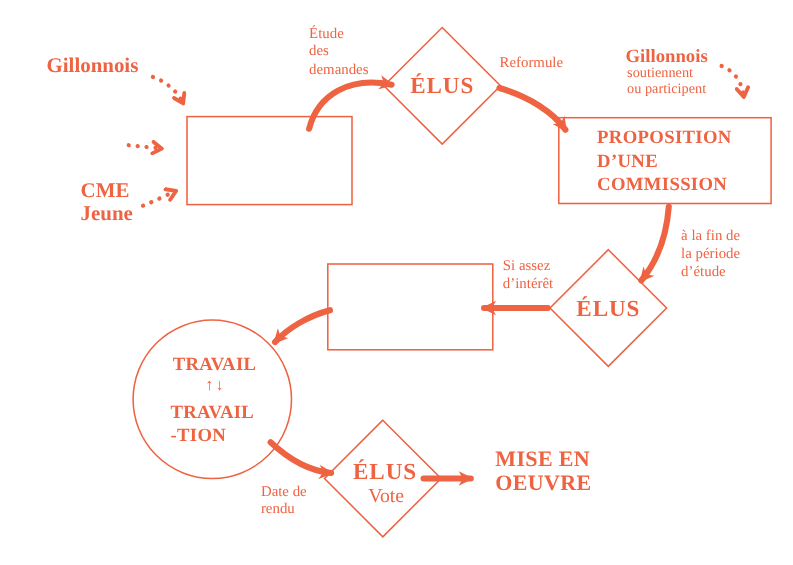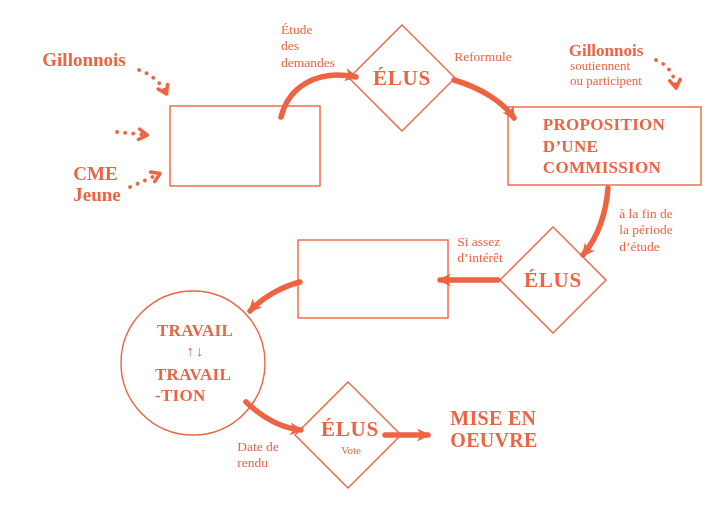--- a/index.html
+++ b/index.html
@@ -18,21 +18,21 @@
     color:var(--accent); text-align:left; white-space:pre; line-height:1.25;font-family:Liberation Serif, serif;
   }
   .src        { font-weight:bold; font-size:19px; line-height:1.12; }
   .node-label { font-weight:bold; font-size:17px; letter-spacing:.3px; line-height:1.27; }
   .decision   { font-weight:bold; font-size:21px; letter-spacing:.8px; }
   .small      { font-size:13.5px; line-height:1.22; }
   .tiny       { font-size:13px;   line-height:1.18; }
   .src-title  { font-weight:bold; font-size:17px; }
   .mise       { font-weight:bold; font-size:20px; line-height:1.12; letter-spacing:.3px; }
   .circle-line{ font-weight:bold; font-size:17px; line-height:1.25; letter-spacing:.3px; }
-  .vote       { font-size:11px; }
+  .vote       { font-size:18px; }
   .exchange   { font-weight:bold; font-size:15px; letter-spacing:2px; }
 </style>
 </head>
 <body>
 
 <div class="canvas">
 
   <svg class="layer" width="721" height="514" viewBox="0 0 721 514">
     <defs>
       <marker id="head" viewBox="0 0 16 16" markerWidth="16" markerHeight="16" refX="12" refY="8" orient="auto" markerUnits="userSpaceOnUse">

